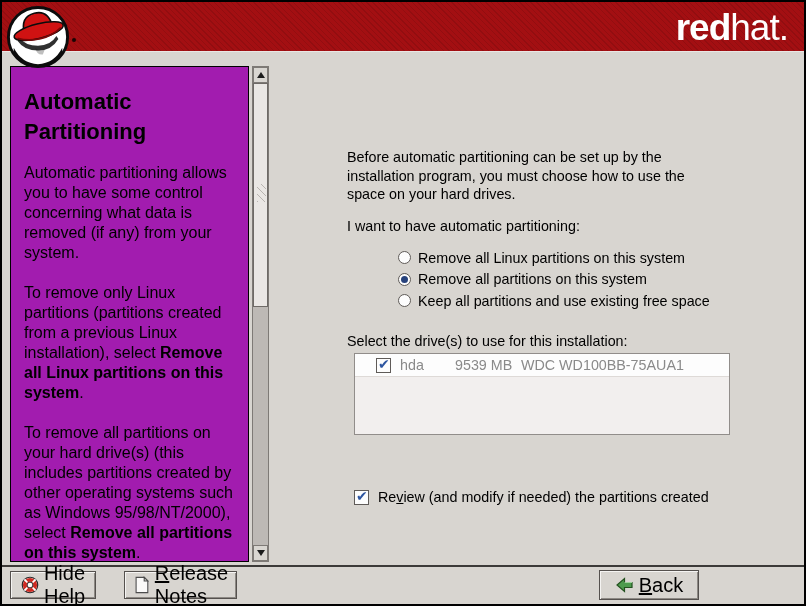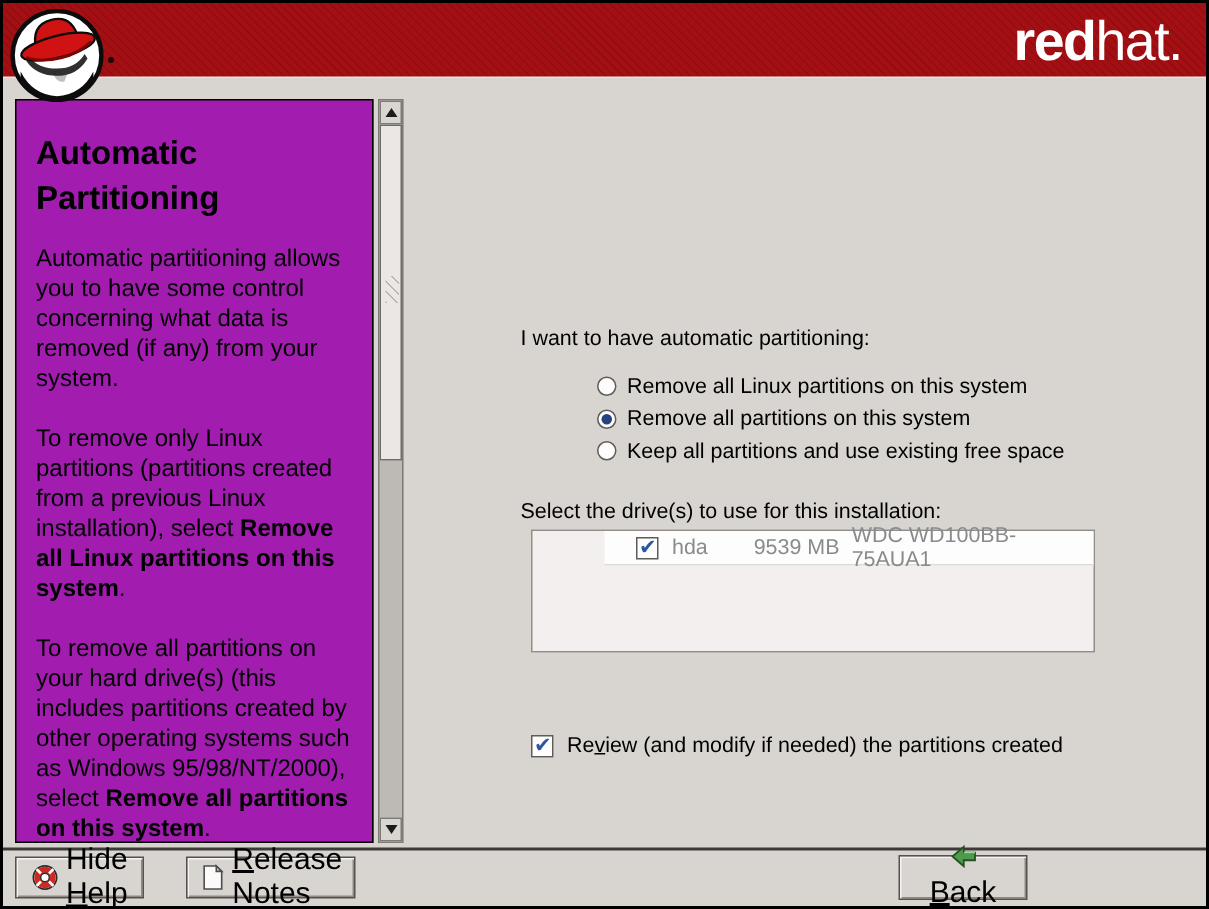--- a/index.html
+++ b/index.html
@@ -54,41 +54,41 @@
   .radio { width:13px; height:13px; border-radius:50%; background:#fdfdfd;
            border:1px solid #5f5b58; margin-right:7px; position:relative; flex:0 0 13px; }
   .radio.on::after { content:""; position:absolute; left:2px; top:2px; width:7px; height:7px;
                      border-radius:50%; background:#27427c; }
   .radio-row span.lbl { font-size:14.3px; color:#000; }
 
   .drives-label { left:345px; top:330px; }
   .listbox { position:absolute; left:352px; top:351px; width:376px; height:82px;
              background:#f2efee; border:1px solid #918d8a; }
   .drive-row { display:flex; align-items:center; height:23px; background:#fdfdfd;
-               border-bottom:1px solid #dedad7; color:#8a8a8a; font-size:14.3px; padding-left:21px;margin-left:48px; }
+               border-bottom:1px solid #dedad7; color:#8a8a8a; font-size:14.3px; padding-left:21px; }
   .drive-row .dn { width:55px; }
   .drive-row .ds { width:66px; }
   .checkbox { width:15px; height:15px; background:#fdfdfd; border:1px solid #5f5b58;
               position:relative; flex:0 0 15px; margin-right:9px; }
   .checkbox.on::after { content:"\2714"; position:absolute; left:1px; top:-3px;
                         color:#2d55a0; font-size:14px; font-weight:700; }
   .review-row { position:absolute; left:352px; top:447px; display:flex; align-items:flex-end;margin-top:40px; }
   .review-row .lbl { font-size:14.3px; color:#000; }
   .mn { text-decoration:underline; }
 
   
   .footer-sep { position:absolute; left:0; top:563px; width:802px; height:2px; background:#3c3a38; }
   .btn { position:absolute; height:28px; background:#d8d5d0; border:1px solid #55514e;
          box-shadow:inset 1px 1px 0 #f5f4f2, inset -1px -1px 0 #8d8984;
          display:flex; align-items:center; justify-content:center; gap:5px;
          font-size:20px; color:#000; cursor:default; padding:0 10px; }
   .btn svg { flex:0 0 auto; }
   .btn-hide-help { left:8px; top:569px; width:86px; }
   .btn-release { left:122px; top:569px; width:113px; }
-  .btn-back { left:597px; top:568px; width:86px; height:30px;flex-direction:column; }
+  .btn-back { left:597px; top:568px; width:100px; height:30px; }
   .next-wrap { position:absolute; left:710px; top:566px; width:90px; height:34px;
                border:1px dotted #4a4a4a; padding:1px; }
   .btn-next { position:relative; left:0; top:0; width:86px; height:30px; }
 </style>
 </head>
 <body>
 
 <div class="screen">
 
   <div class="header">
@@ -122,20 +122,21 @@
         <div class="arr-up"></div>
       </div>
     <div class="sb-thumb">
         <div class="sb-grip"></div>
       </div>
     <div class="sb-btn sb-down">
         <div class="arr-down"></div>
       </div>
   </div>
 
+  <div class="main-text intro">Before automatic partitioning can be set up by the installation program, you must choose how to use the space on your hard drives.</div>
   <div class="main-text prompt">I want to have automatic partitioning:</div>
 
   <div class="radio-group">
     <div class="radio-row">
       <span class="radio"></span>
       <span class="lbl">Remove all Linux partitions on this system</span>
     </div>
     <div class="radio-row">
       <span class="radio on"></span>
       <span class="lbl">Remove all partitions on this system</span>

